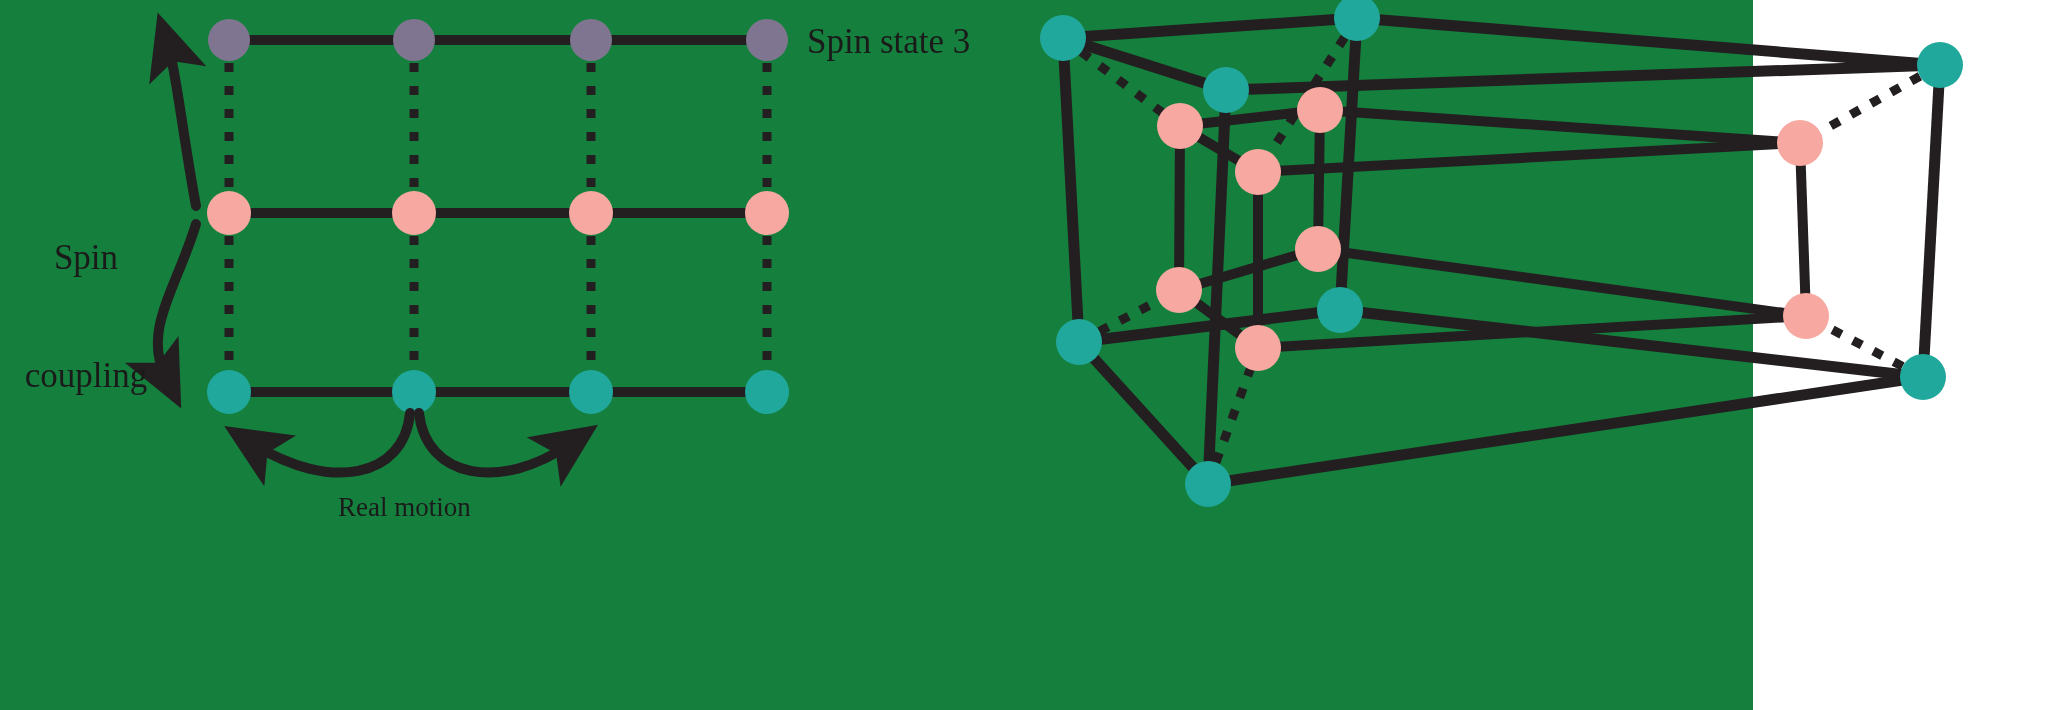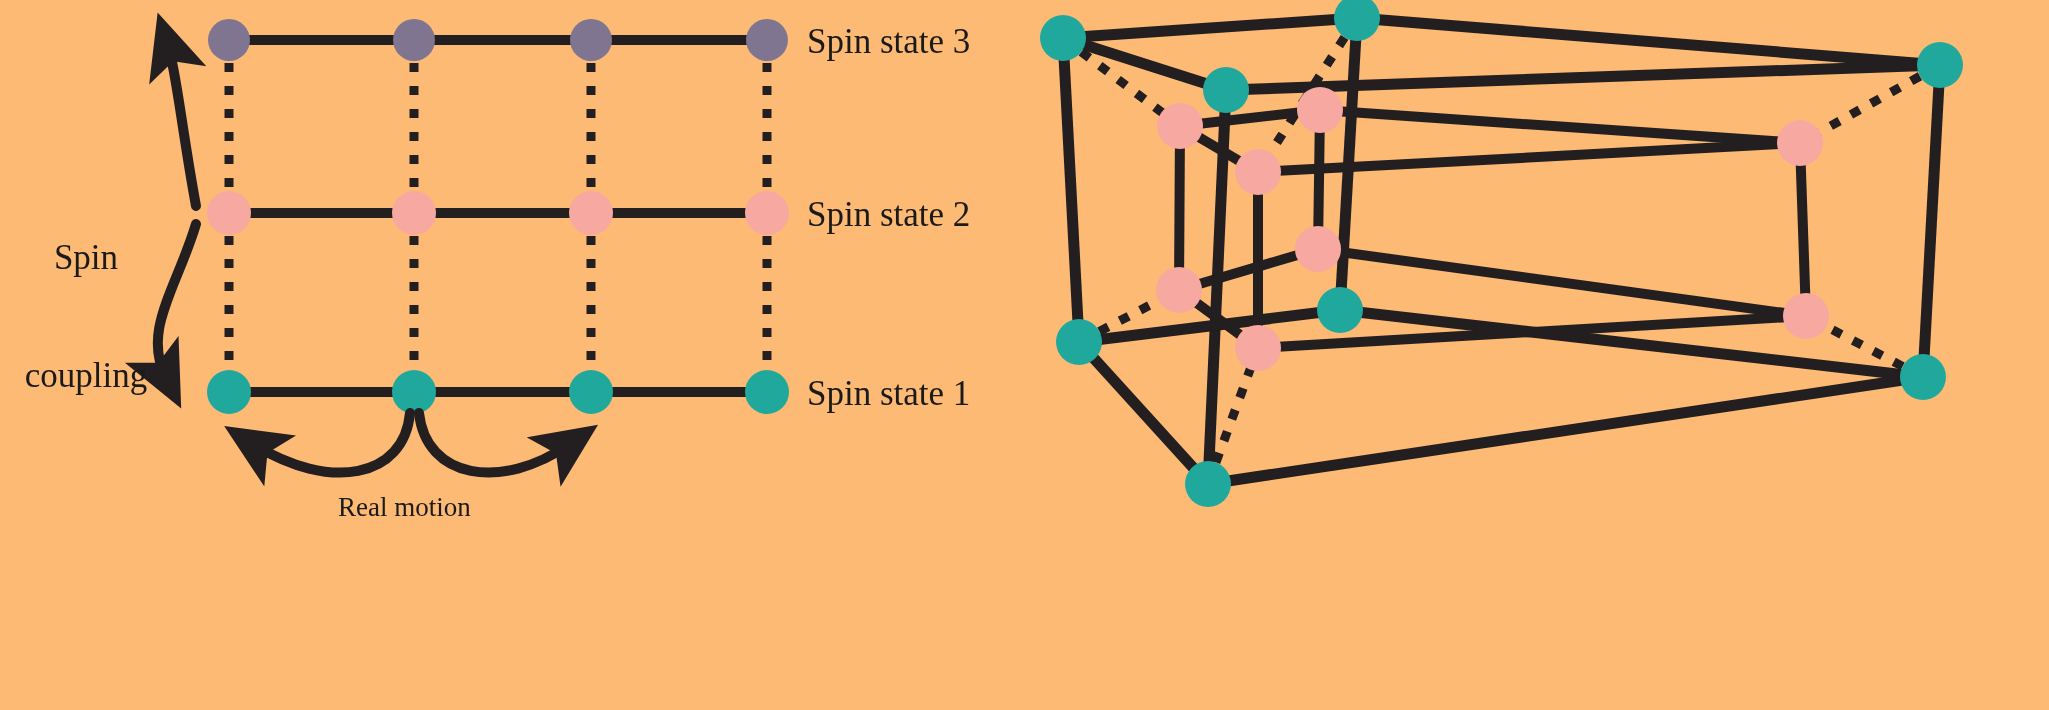--- a/index.html
+++ b/index.html
@@ -1,17 +1,17 @@
 <!DOCTYPE html>
 <html><head>
 <meta charset="utf-8">
 <style>
   html,body{margin:0;padding:0;background:#ffffff;}
   body{width:2049px;height:710px;font-family:"Liberation Serif",serif;overflow:hidden;position:relative;}
-  #root{position:relative;width:2049px;height:710px;background:#fdba74;}
+  #root{position:relative;width:1753px;height:710px;background:#15803d;}
   svg.canvas{position:absolute;left:0;top:0;width:2049px;height:710px;display:block;}
   .lbl{position:absolute;font-family:"Liberation Serif",serif;color:#1a1a1a;white-space:pre;line-height:1.12;}
   .state-label{font-size:35px;}
   .laser-label{font-size:35px;text-align:center;}
   .motion-label{font-size:27px;}
 </style>
 </head>
 <body>
 
 <div id="root">
@@ -140,22 +140,20 @@
         <circle cx="1226" cy="90" r="23" fill="#21a89d"></circle>
         <circle cx="1079" cy="342" r="23" fill="#21a89d"></circle>
         <circle cx="1340" cy="310" r="23" fill="#21a89d"></circle>
         <circle cx="1923" cy="377" r="23" fill="#21a89d"></circle>
         <circle cx="1208" cy="484" r="23" fill="#21a89d"></circle>
       </g>
     </g>
   </svg>
 
   <div class="lbl state-label" style="left:807px;top:22px;">Spin state 3</div>
-  <div class="lbl state-label" style="left:807px;top:195px;">Spin state 2</div>
-  <div class="lbl state-label" style="left:807px;top:374px;">Spin state 1</div>
 
   <div class="lbl laser-label" style="left:16px;top:160px;width:140px;">
     <div>Spin</div>
     <div>coupling</div>
   </div>
 
   <div class="lbl motion-label" style="left:338px;top:492px;">Real motion</div>
 
 </div>
 

